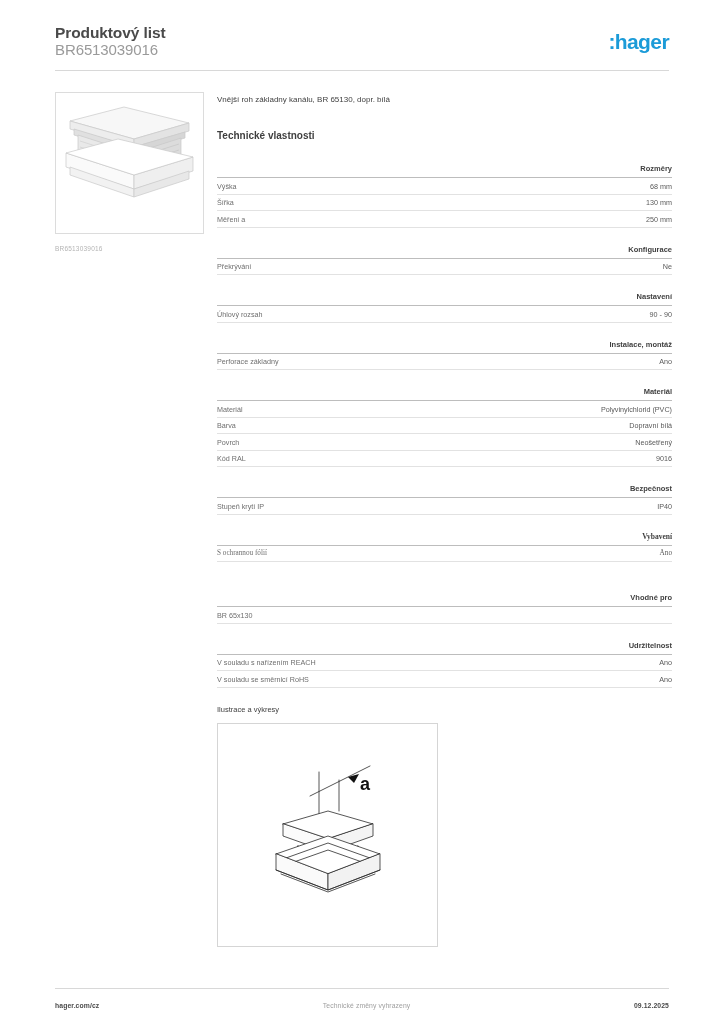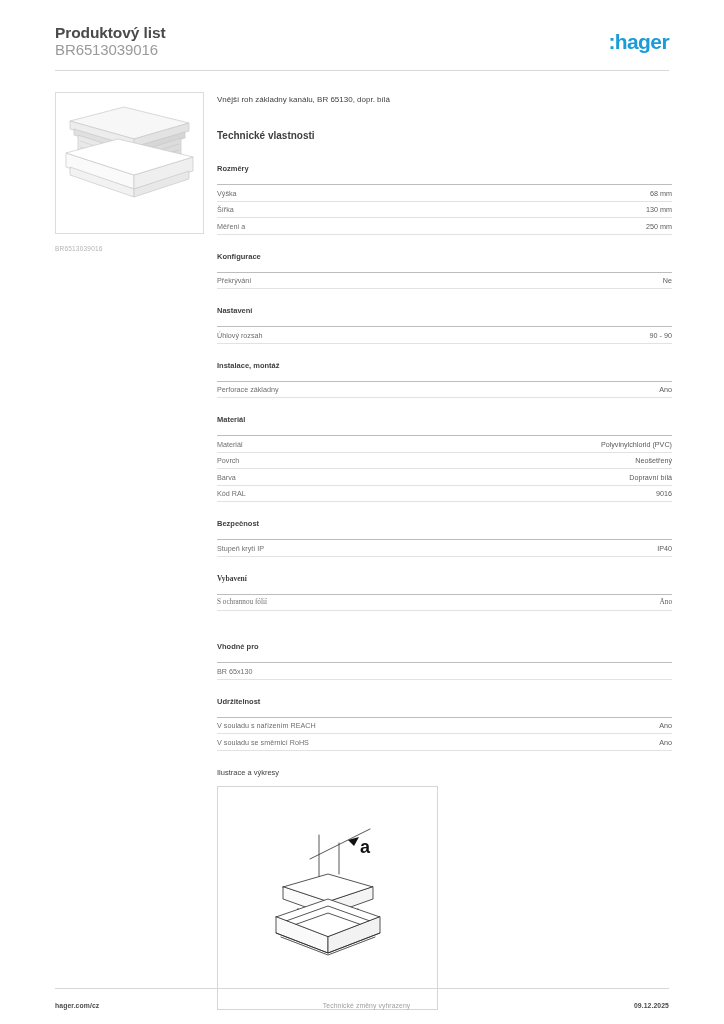--- a/index.html
+++ b/index.html
@@ -112,22 +112,23 @@
   }
 
   .group { margin: 0 0 16px 0; }
   .group.gap-large { margin-bottom: 30px; font-family: Liberation Serif, serif; }
 
   .group-title {
     font-size: 7.5px;
     font-weight: bold;
     color: #3f3f3f;
     line-height: 11px;
-    padding-bottom: 10px;
+    padding-bottom: 3px;
     border-bottom: 1px solid #bdbdbd;
+    text-align: right;
   }
   .row {
     display: flex;
     justify-content: space-between;
     align-items: baseline;
     border-bottom: 1px solid #e2e2e2;
     padding: 3.5px 0 3px 0;
   }
   .row-label {
     font-size: 7.2px;
@@ -274,26 +275,26 @@
             <div class="row-value">Ano</div>
           </div>
         </div>
         <div class="group">
           <div class="group-title">Materiál</div>
           <div class="row">
             <div class="row-label">Materiál</div>
             <div class="row-value">Polyvinylchlorid (PVC)</div>
           </div>
           <div class="row">
+            <div class="row-label">Barva</div>
+            <div class="row-value">Dopravní bílá</div>
+          </div>
+          <div class="row">
             <div class="row-label">Povrch</div>
             <div class="row-value">Neošetřený</div>
-          </div>
-          <div class="row">
-            <div class="row-label">Barva</div>
-            <div class="row-value">Dopravní bílá</div>
           </div>
           <div class="row">
             <div class="row-label">Kód RAL</div>
             <div class="row-value">9016</div>
           </div>
         </div>
         <div class="group">
           <div class="group-title">Bezpečnost</div>
           <div class="row">
             <div class="row-label">Stupeň krytí IP</div>

